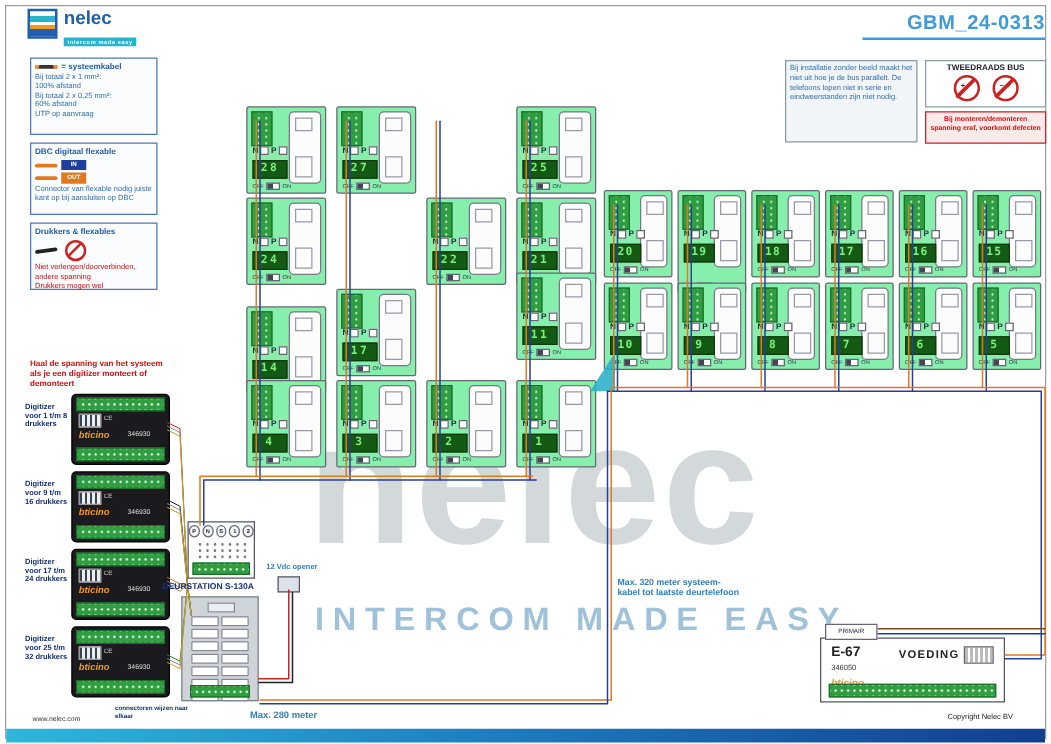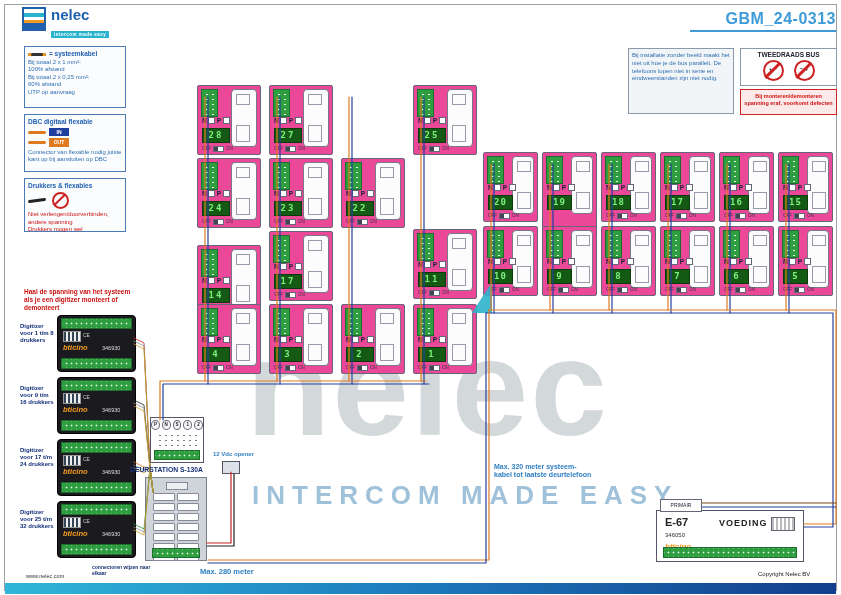--- a/index.html
+++ b/index.html
@@ -57,21 +57,21 @@
   
   .wm{position:absolute;left:246px;top:318px;font-size:138px;font-weight:bold;color:#a9b2b8;
     opacity:.5;letter-spacing:2px;z-index:1;line-height:1;}
   .wm-tag{position:absolute;left:252px;top:480px;font-size:26px;font-weight:bold;color:#9fc2da;
     letter-spacing:7px;z-index:1;}
 
   
   .phone-group{position:absolute;z-index:2;}
   #group-left{left:197px;top:85px;width:290px;height:295px;}
   #group-right{left:483px;top:152px;width:352px;height:150px;}
-  .phone{position:absolute;border:1px solid #667;background:#ec4899;border-radius:2px;box-sizing:border-box;}
+  .phone{position:absolute;border:1px solid #667;background:#86efac;border-radius:2px;box-sizing:border-box;}
   .ph-conn{position:absolute;left:3px;top:3px;width:15px;height:26px;background:#2e9e40;
     border:1px solid #1c6e2a;background-image:radial-gradient(#e8f6e8 .8px,transparent 1.1px);
     background-size:6px 5px;background-position:2px 2px;}
   .ph-handset{position:absolute;right:3px;top:3px;width:24px;height:56px;border:1px solid #778;
     border-radius:4px;background:#fcfcfd;}
   .ph-handset::before{content:"";position:absolute;left:4px;top:4px;width:12px;height:9px;border:1px solid #99a;}
   .ph-handset::after{content:"";position:absolute;left:4px;bottom:4px;width:12px;height:15px;border:1px solid #99a;}
   .sm .ph-handset{width:20px;}
   .ph-np{position:absolute;left:4px;top:31px;font-size:6.5px;font-weight:bold;color:#123;
     display:flex;align-items:center;gap:1.5px;}
@@ -275,52 +275,52 @@
           <b>P</b>
           <i></i>
         </span>
       <span class="ph-disp">24</span>
       <span class="ph-off">
           <span>OFF</span>
           <span class="sw"></span>
           <span>ON</span>
         </span>
     </div>
-      <div class="phone " style="left:72px;top:73px;width:64px;height:70px">
-      <span class="ph-conn"></span>
-      <span class="ph-handset"></span>
-      <span class="ph-np">
-          <b>N</b>
-          <i></i>
-          <b>P</b>
-          <i></i>
-        </span>
-      <span class="ph-disp">23</span>
-      <span class="ph-off">
-          <span>OFF</span>
-          <span class="sw"></span>
-          <span>ON</span>
-        </span>
-    </div>
       <div class="phone " style="left:144px;top:73px;width:64px;height:70px">
       <span class="ph-conn"></span>
       <span class="ph-handset"></span>
       <span class="ph-np">
           <b>N</b>
           <i></i>
           <b>P</b>
           <i></i>
         </span>
       <span class="ph-disp">22</span>
       <span class="ph-off">
           <span>OFF</span>
           <span class="sw"></span>
           <span>ON</span>
         </span>
     </div>
+      <div class="phone " style="left:216px;top:73px;width:64px;height:70px">
+      <span class="ph-conn"></span>
+      <span class="ph-handset"></span>
+      <span class="ph-np">
+          <b>N</b>
+          <i></i>
+          <b>P</b>
+          <i></i>
+        </span>
+      <span class="ph-disp">21</span>
+      <span class="ph-off">
+          <span>OFF</span>
+          <span class="sw"></span>
+          <span>ON</span>
+        </span>
+    </div>
       <div class="phone " style="left:0px;top:160px;width:64px;height:70px">
       <span class="ph-conn"></span>
       <span class="ph-handset"></span>
       <span class="ph-np">
           <b>N</b>
           <i></i>
           <b>P</b>
           <i></i>
         </span>
       <span class="ph-disp">14</span>
@@ -339,21 +339,21 @@
           <b>P</b>
           <i></i>
         </span>
       <span class="ph-disp">17</span>
       <span class="ph-off">
           <span>OFF</span>
           <span class="sw"></span>
           <span>ON</span>
         </span>
     </div>
-      <div class="phone " style="left:216px;top:144px;width:64px;height:70px">
+      <div class="phone " style="left:216px;top:133px;width:64px;height:70px">
       <span class="ph-conn"></span>
       <span class="ph-handset"></span>
       <span class="ph-np">
           <b>N</b>
           <i></i>
           <b>P</b>
           <i></i>
         </span>
       <span class="ph-disp">11</span>
       <span class="ph-off">

